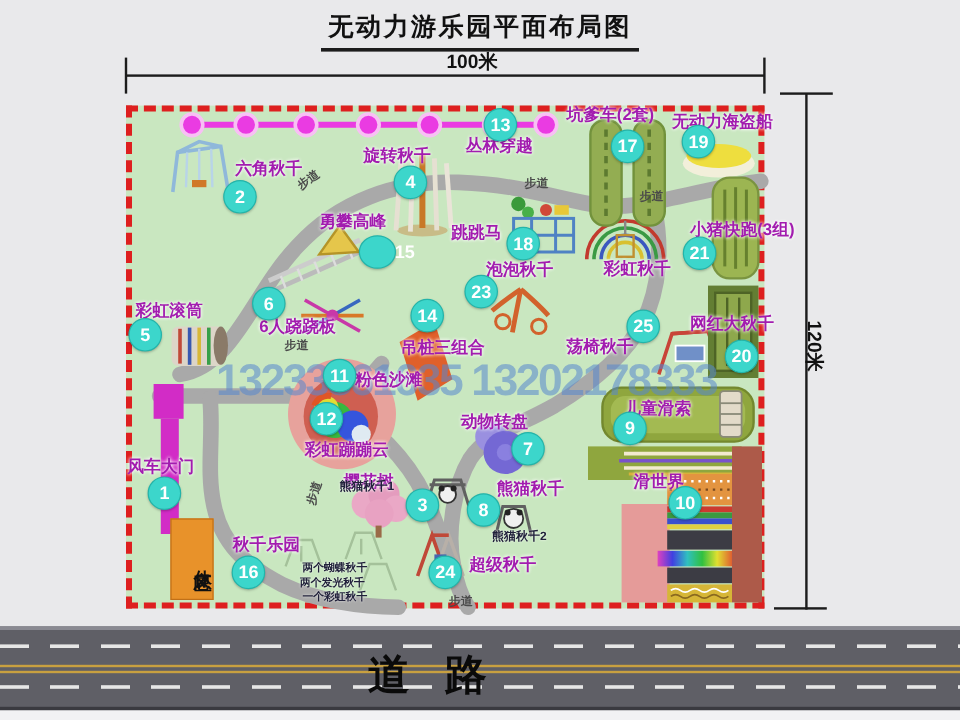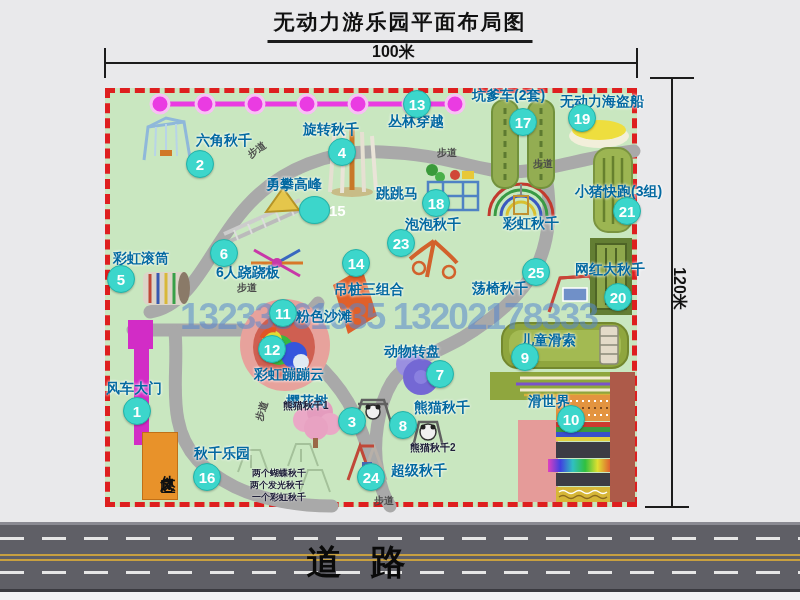--- a/index.html
+++ b/index.html
@@ -25,21 +25,21 @@
         writing-mode:vertical-rl;text-orientation:upright;text-align:center;letter-spacing:2px;box-sizing:border-box;}
   
   .wm{position:absolute;white-space:nowrap;font-weight:bold;z-index:40;pointer-events:none;}
   .wm-company{left:238px;top:248px;font-size:46px;color:rgba(125,165,145,.5);letter-spacing:3px;
         text-shadow:1px 1px 2px rgba(255,255,255,.6);}
   .wm-phone{left:180px;top:296px;font-size:37px;color:rgba(85,135,205,.55);letter-spacing:-2px;}
   
   .poi-num{position:absolute;width:28px;height:28px;border-radius:50%;background:#3cd6cb;
         border:1px solid #23b4a9;color:#fff;font-size:15px;font-weight:bold;line-height:27px;
         text-align:center;z-index:50;box-sizing:border-box;box-shadow:0 1px 2px rgba(0,0,0,.25);}
-  .poi-label{position:absolute;color:#0369a1;font-size:14px;font-weight:bold;line-height:1.1;
+  .poi-label{position:absolute;color:#a21caf;font-size:14px;font-weight:bold;line-height:1.1;
         white-space:nowrap;z-index:49;
         text-shadow:0 0 3px rgba(255,255,255,.9),0 0 3px rgba(255,255,255,.9);}
   .path-label{position:absolute;color:#4a4a4a;font-size:10px;font-weight:bold;white-space:nowrap;z-index:30;}
   .sub-label{position:absolute;color:#20203a;font-weight:bold;line-height:1.1;white-space:nowrap;z-index:49;
         text-shadow:0 0 2px rgba(255,255,255,.9);}
   
   .road{position:absolute;left:0;top:522px;width:800px;height:64px;background:#5f5f66;
         border-top:3px solid #8a8a92;border-bottom:3px solid #3a3a40;z-index:5;box-sizing:content-box;}
   .road-dash{position:absolute;left:0;width:800px;height:3px;
         background:repeating-linear-gradient(90deg,#e6e6e6 0 24px,transparent 24px 42px);}
@@ -344,21 +344,21 @@
     <div class="poi-num" style="left: 193px; top: 463px;">16</div>
     <div class="poi-label" style="left: 194px; top: 446px;">秋千乐园</div>
     <div class="poi-num" style="left: 509px; top: 108px;">17</div>
     <div class="poi-label" style="left: 472px; top: 88px;">坑爹车(2套)</div>
     <div class="poi-num" style="left: 422px; top: 189px;">18</div>
     <div class="poi-label" style="left: 376px; top: 186px;">跳跳马</div>
     <div class="poi-num" style="left: 568px; top: 104px;">19</div>
     <div class="poi-label" style="left: 560px; top: 94px;">无动力海盗船</div>
     <div class="poi-num" style="left: 604px; top: 283px;">20</div>
     <div class="poi-label" style="left: 575px; top: 262px;">网红大秋千</div>
-    <div class="poi-num" style="left: 613px; top: 197px;">21</div>
+    <div class="poi-num" style="left: 569px; top: 197px;">21</div>
     <div class="poi-label" style="left: 575px; top: 184px;">小猪快跑(3组)</div>
     <div class="poi-num" style="left: 522px; top: 258px;">25</div>
     <div class="poi-label" style="left: 472px; top: 281px;">荡椅秋千</div>
     <div class="poi-num" style="left: 387px; top: 229px;">23</div>
     <div class="poi-label" style="left: 405px; top: 217px;">泡泡秋千</div>
     <div class="poi-num" style="left: 357px; top: 463px;">24</div>
     <div class="poi-label" style="left: 391px; top: 463px;">超级秋千</div>
     <div class="poi-label" style="left: 503px; top: 216px;">彩虹秋千</div>
     <div class="path-label" style="left: 247px; top: 143px; transform: rotate(-35deg);">步道</div>
     <div class="path-label" style="left: 437px; top: 146px;">步道</div>

